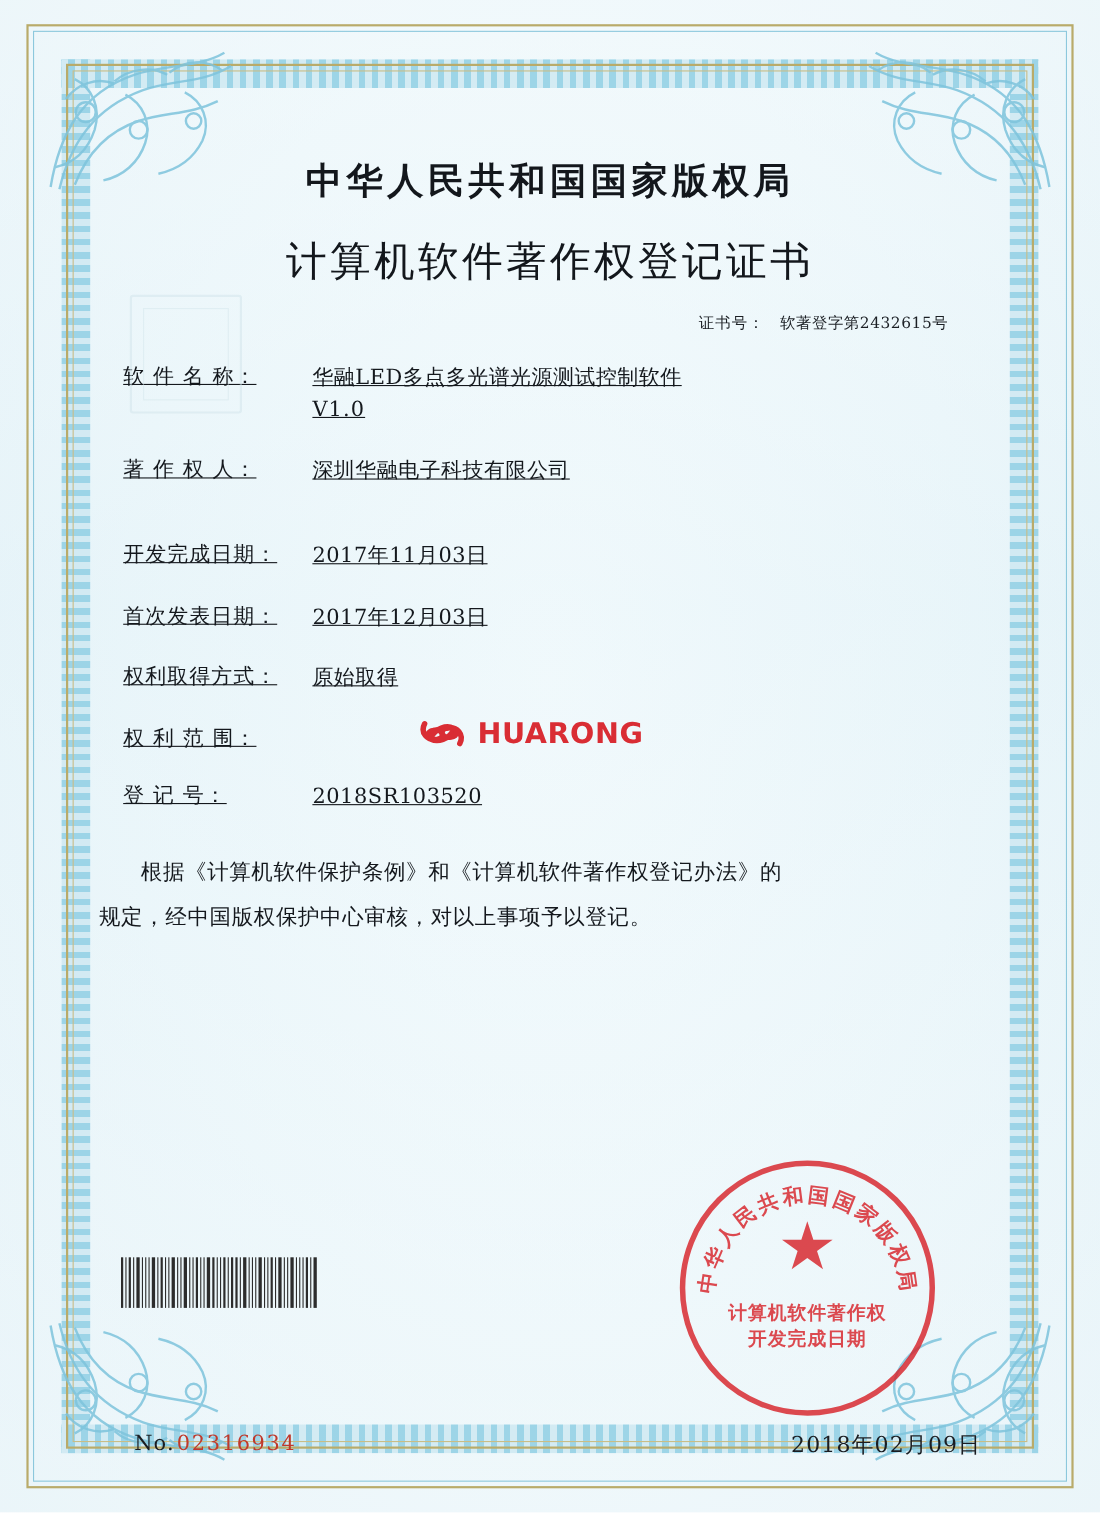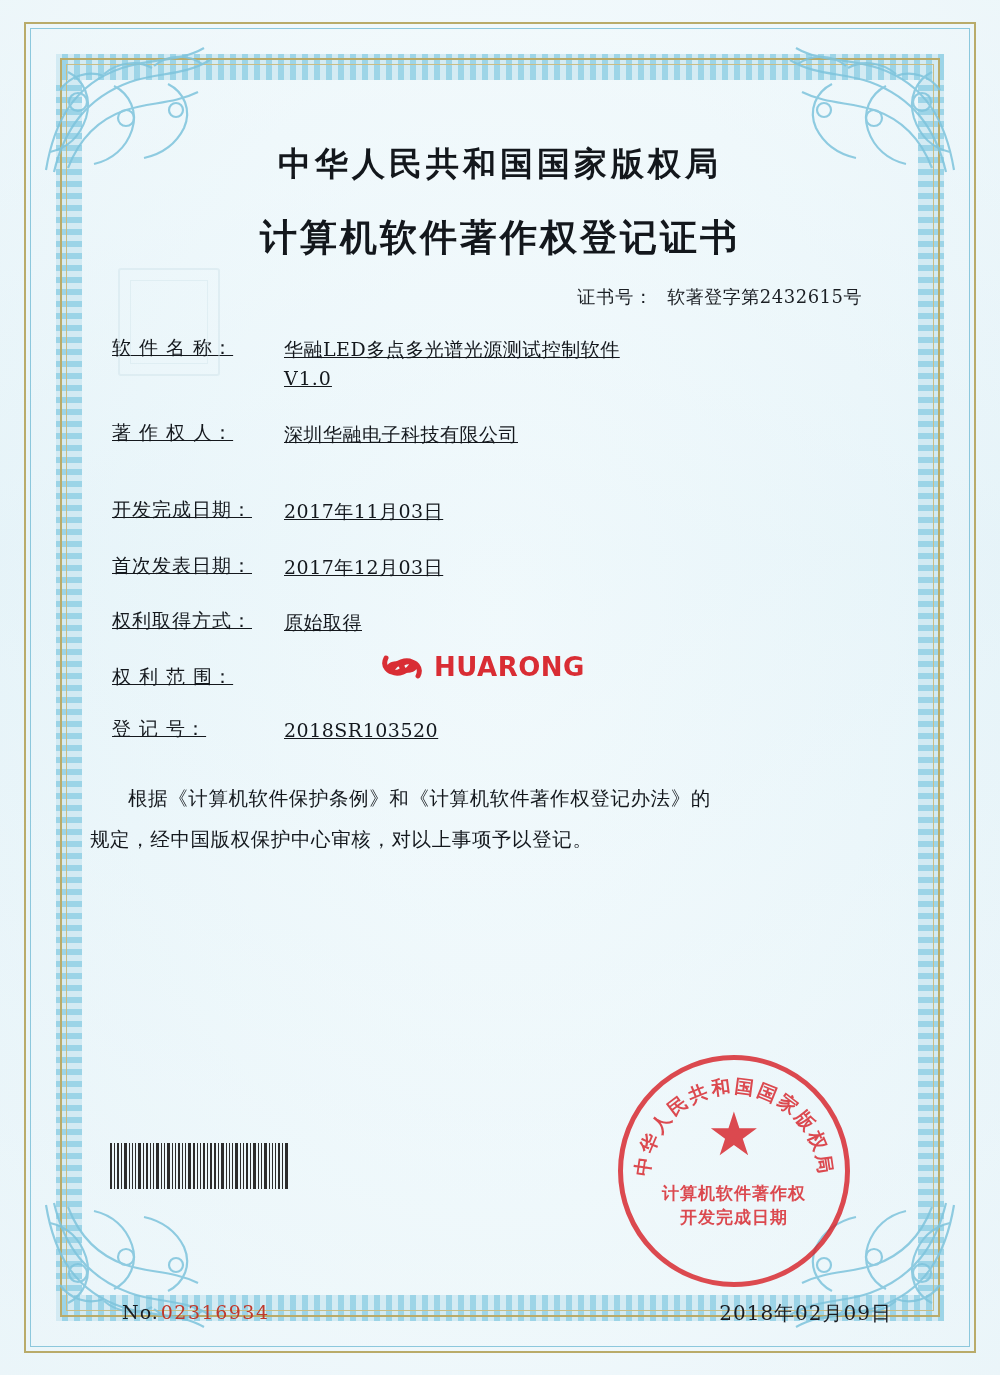--- a/index.html
+++ b/index.html
@@ -81,30 +81,30 @@
     letter-spacing:4px;
     font-weight:bold;
     color:#13171c;
     font-family:"DejaVu Serif","Liberation Serif",serif;
     margin-top:22px;
   }
   .title-sub{
     text-align:center;
     font-size:37px;
     letter-spacing:3px;
-    font-weight:bold;
+    font-weight:normal;
     color:#13171c;
     font-family:"DejaVu Serif","Liberation Serif",serif;
     margin-top:26px;
   }
   .cert-no-row{
     margin-top:22px;
     text-align:right;
     padding-right:48px;
-    font-size:18px;
+    font-size:14px;
     color:#1b1f24;
     font-family:"DejaVu Serif","Liberation Serif",serif;
   }
   .cert-no-row .lbl{letter-spacing:1px;}
   .cert-no-row .val{margin-left:14px;letter-spacing:.5px;}
 
   .fields{margin-top:26px;padding-left:22px;}
   .field-row{
     display:flex;
     align-items:flex-start;

